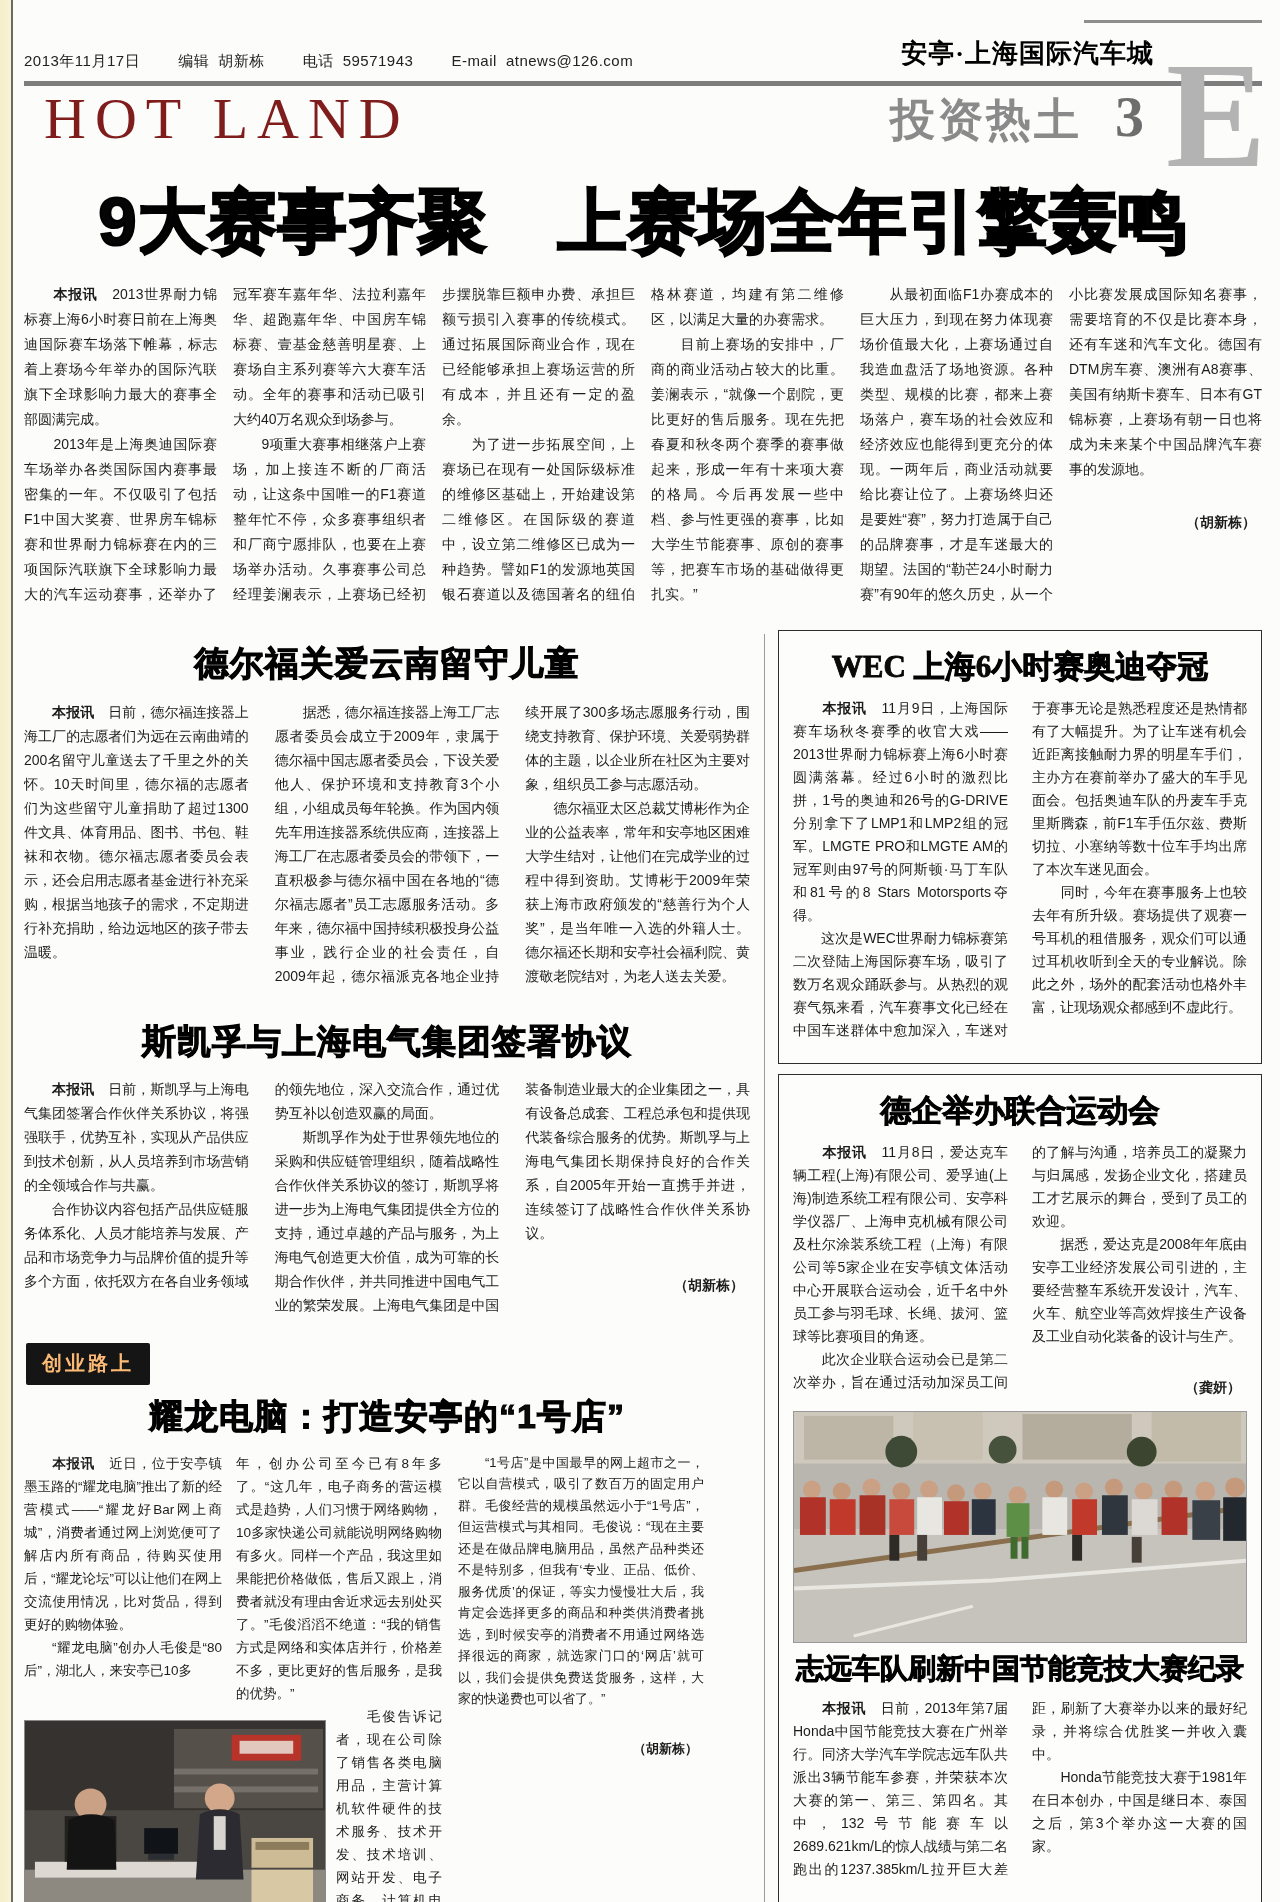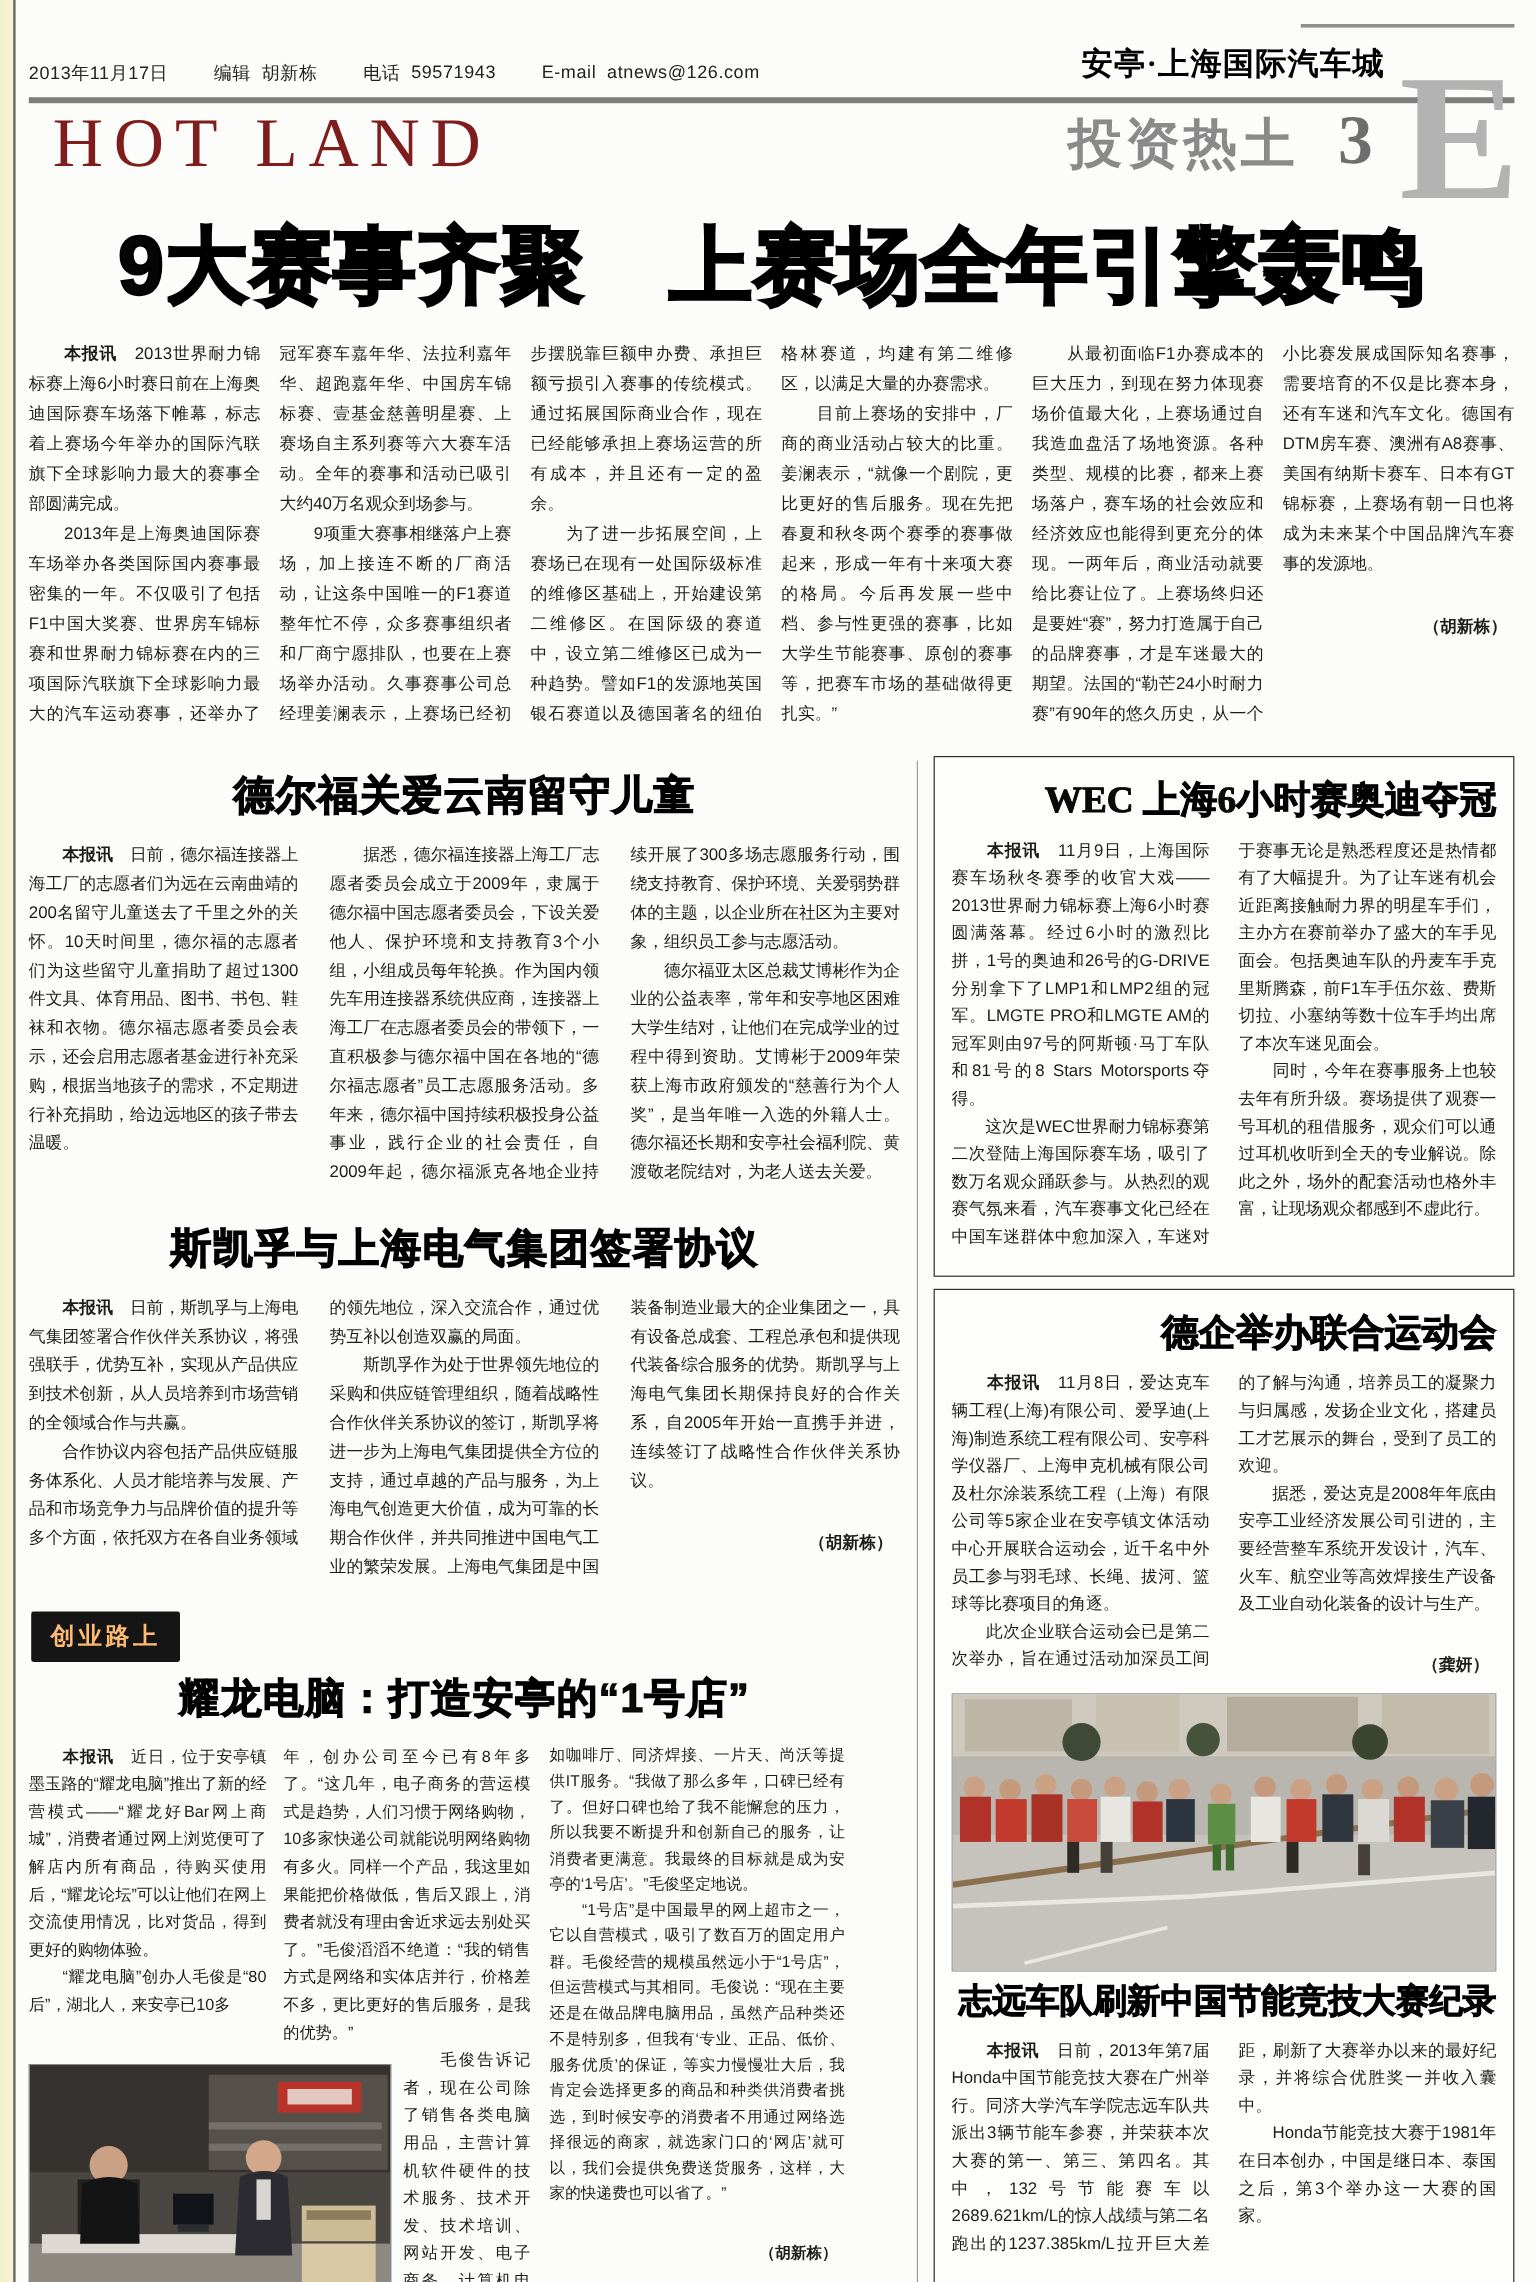--- a/index.html
+++ b/index.html
@@ -68,21 +68,21 @@
   .yl-col2 { width:206px; margin-left:14px; height:100%; overflow:hidden;
     font-size:13.5px; line-height:23px; }
   .yl-sp-a { float:left; width:0; height:266px; }
   .yl-sp-b { float:left; clear:left; width:100px; height:236px; }
   .yl-col3 { width:246px; margin-left:16px; height:100%; overflow:hidden;
     font-size:13px; line-height:21.5px; }
 
   
   .box { border:1px solid #2e2e2e; padding:8px 14px 12px; background:#fdfdfc; }
   .box + .box { margin-top:10px; }
-  .box-head { margin:10px 0 12px; text-align:right; font-family:"Liberation Serif","DejaVu Serif",serif;
+  .box-head { margin:10px 0 12px; text-align:center; font-family:"Liberation Serif","DejaVu Serif",serif;
     font-weight:bold; font-size:31px; line-height:1.15; color:#0a0a0a; -webkit-text-stroke:.8px #000; }
   .box-head.small { font-size:28px; }
   .wec-body { height:354px; }
   .deqi-body { height:262px; }
   .tug-photo { display:block; width:100%; height:232px; margin:8px 0 6px; border:1px solid #999; }
   .zhiyuan-body { height:200px; margin-top:4px; }
 </style>
 </head>
 <body>
 
@@ -195,21 +195,20 @@
           <div class="yl-col2">
             <div class="yl-sp-a"></div>
             <div class="yl-sp-b"></div>
             <div>
                 <p>年，创办公司至今已有8年多了。“这几年，电子商务的营运模式是趋势，人们习惯于网络购物，10多家快递公司就能说明网络购物有多火。同样一个产品，我这里如果能把价格做低，售后又跟上，消费者就没有理由舍近求远去别处买了。”毛俊滔滔不绝道：“我的销售方式是网络和实体店并行，价格差不多，更比更好的售后服务，是我的优势。”</p>
                 <p>　　毛俊告诉记者，现在公司除了销售各类电脑用品，主营计算机软件硬件的技术服务、技术开发、技术培训、网站开发、电子商务、计算机电子产品、办公用品、监控器材等，同时还是电信、联通3G无线网卡的代理商。公司平时还为不少中小企业、</p>
               </div>
           </div>
           <div class="yl-col3 body-cols">
             <div>
-                <p>如咖啡厅、同济焊接、一片天、尚沃等提供IT服务。“我做了那么多年，口碑已经有了。但好口碑也给了我不能懈怠的压力，所以我要不断提升和创新自己的服务，让消费者更满意。我最终的目标就是成为安亭的‘1号店’。”毛俊坚定地说。</p>
                 <p>　　“1号店”是中国最早的网上超市之一，它以自营模式，吸引了数百万的固定用户群。毛俊经营的规模虽然远小于“1号店”，但运营模式与其相同。毛俊说：“现在主要还是在做品牌电脑用品，虽然产品种类还不是特别多，但我有‘专业、正品、低价、服务优质’的保证，等实力慢慢壮大后，我肯定会选择更多的商品和种类供消费者挑选，到时候安亭的消费者不用通过网络选择很远的商家，就选家门口的‘网店’就可以，我们会提供免费送货服务，这样，大家的快递费也可以省了。”</p>
               </div>
             <p class="byline">（胡新栋）</p>
           </div>
         </div>
       </div>
 
       <div class="v-divider"></div>
 
       <div class="right-sec">

